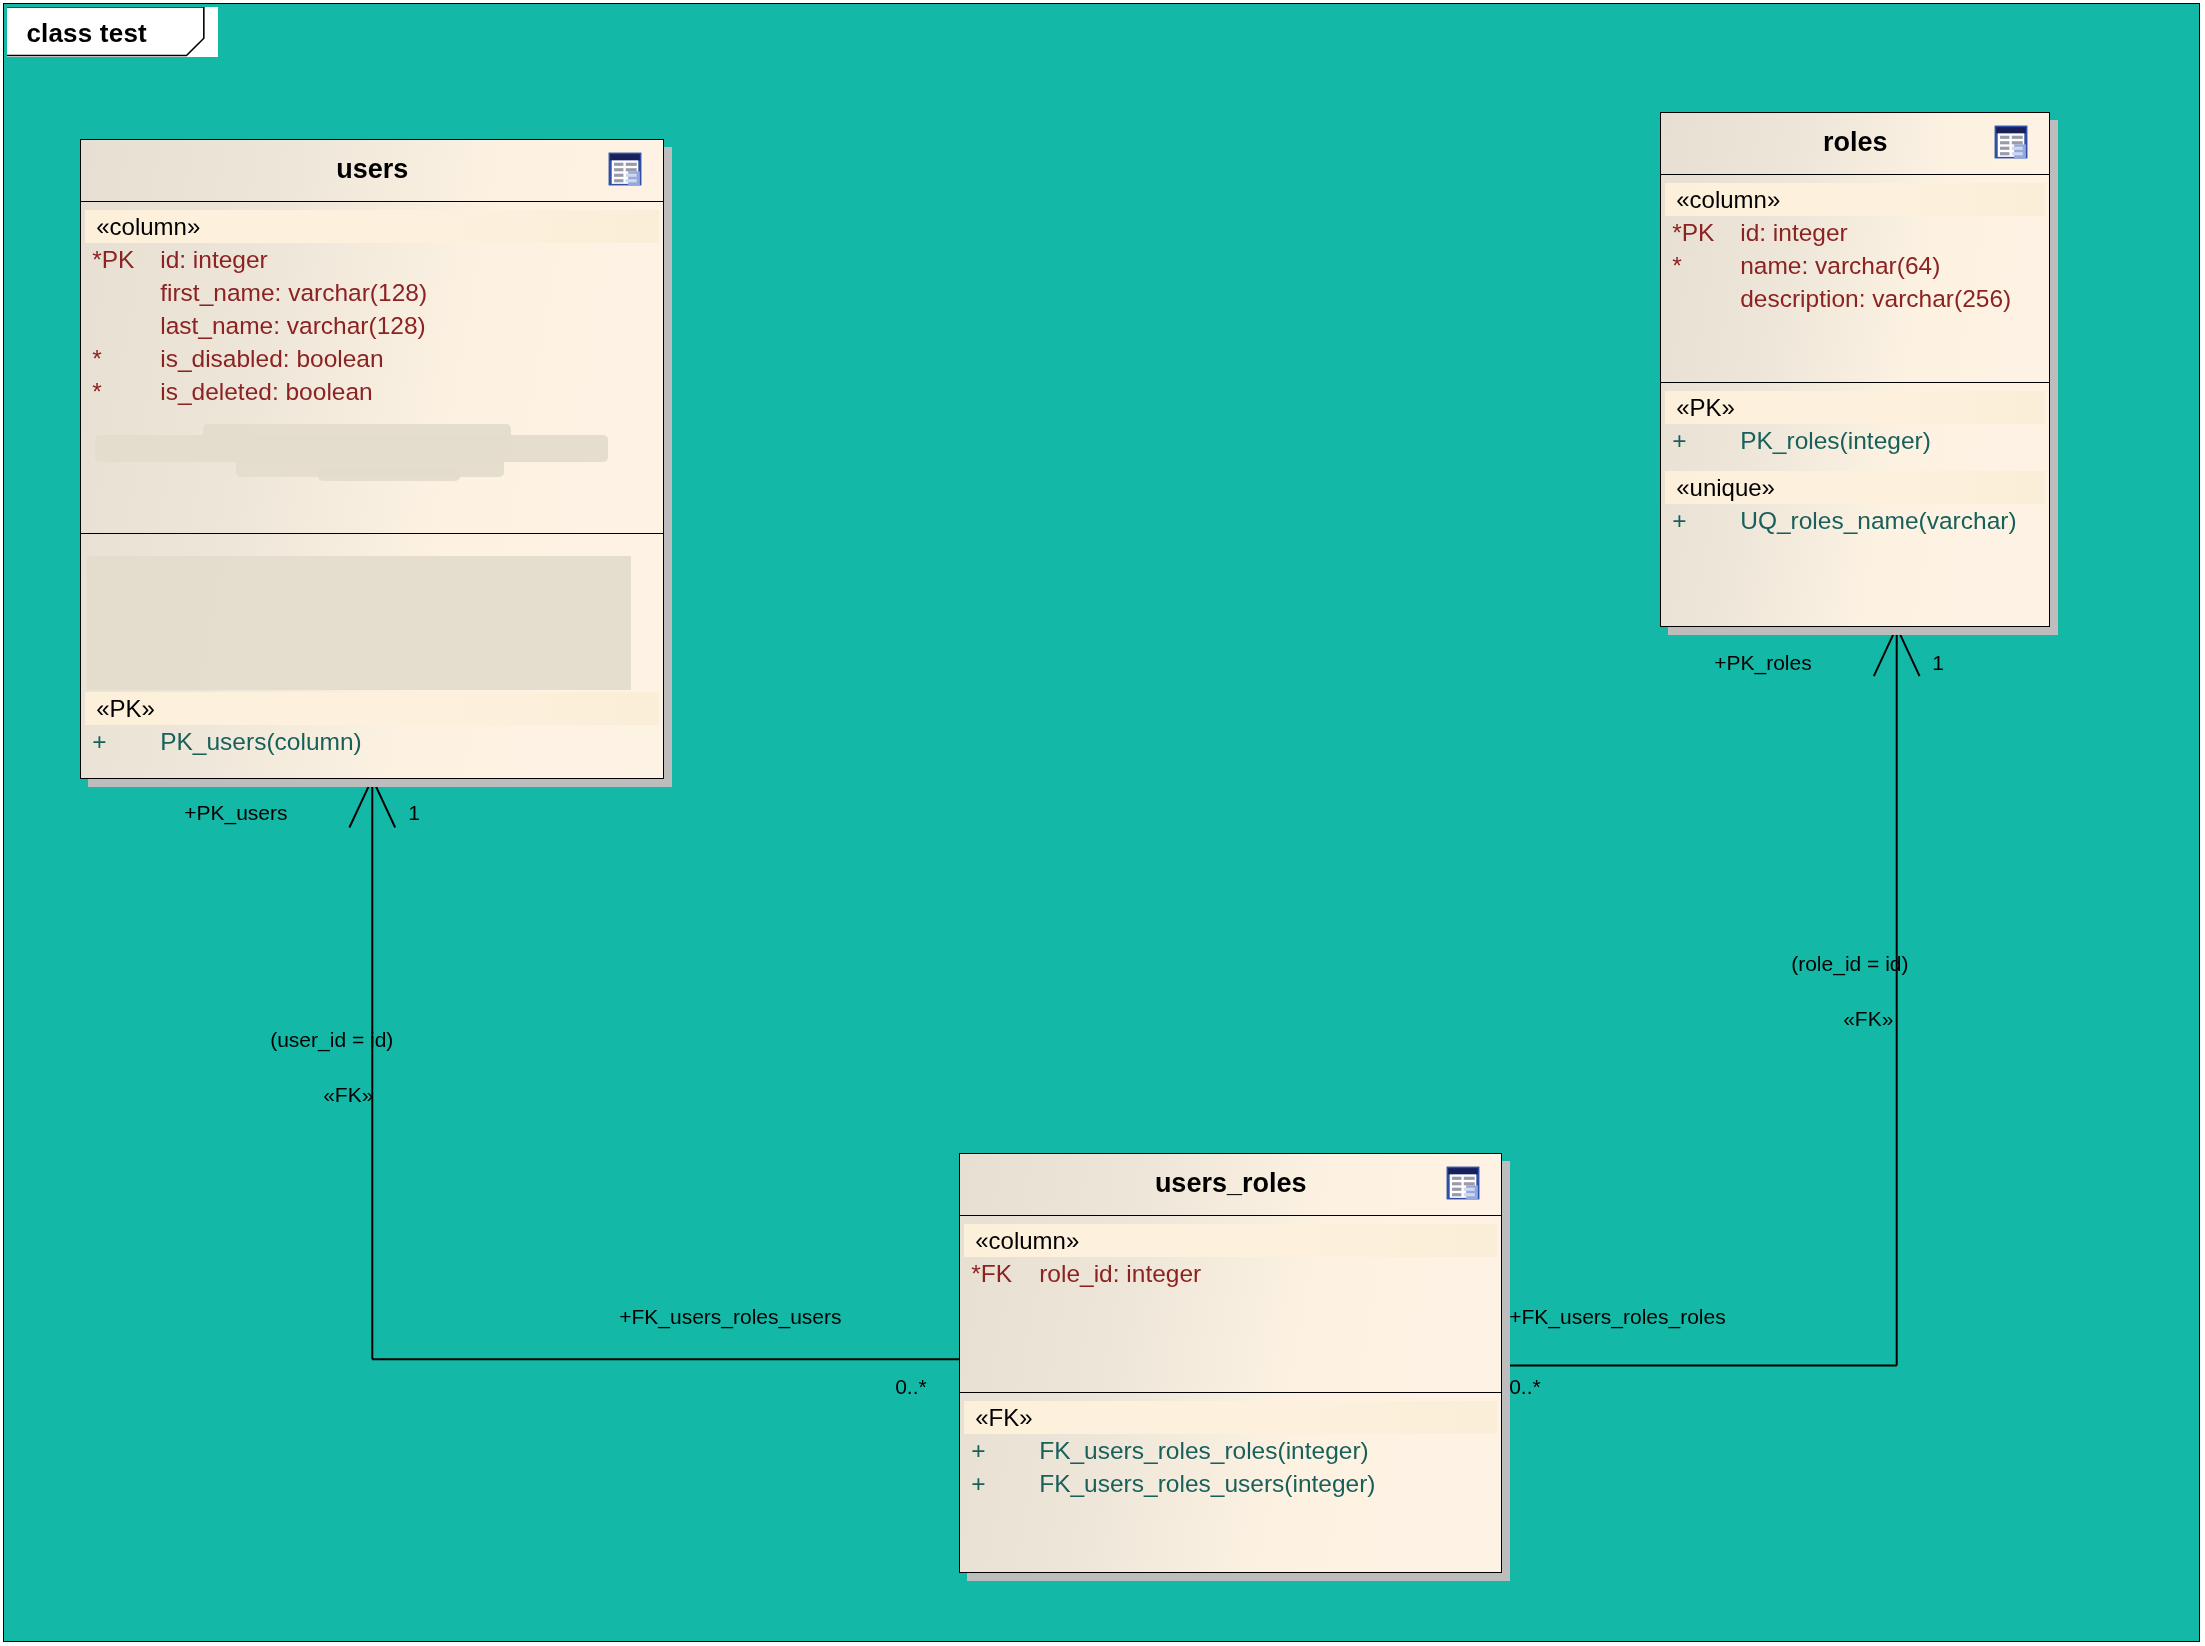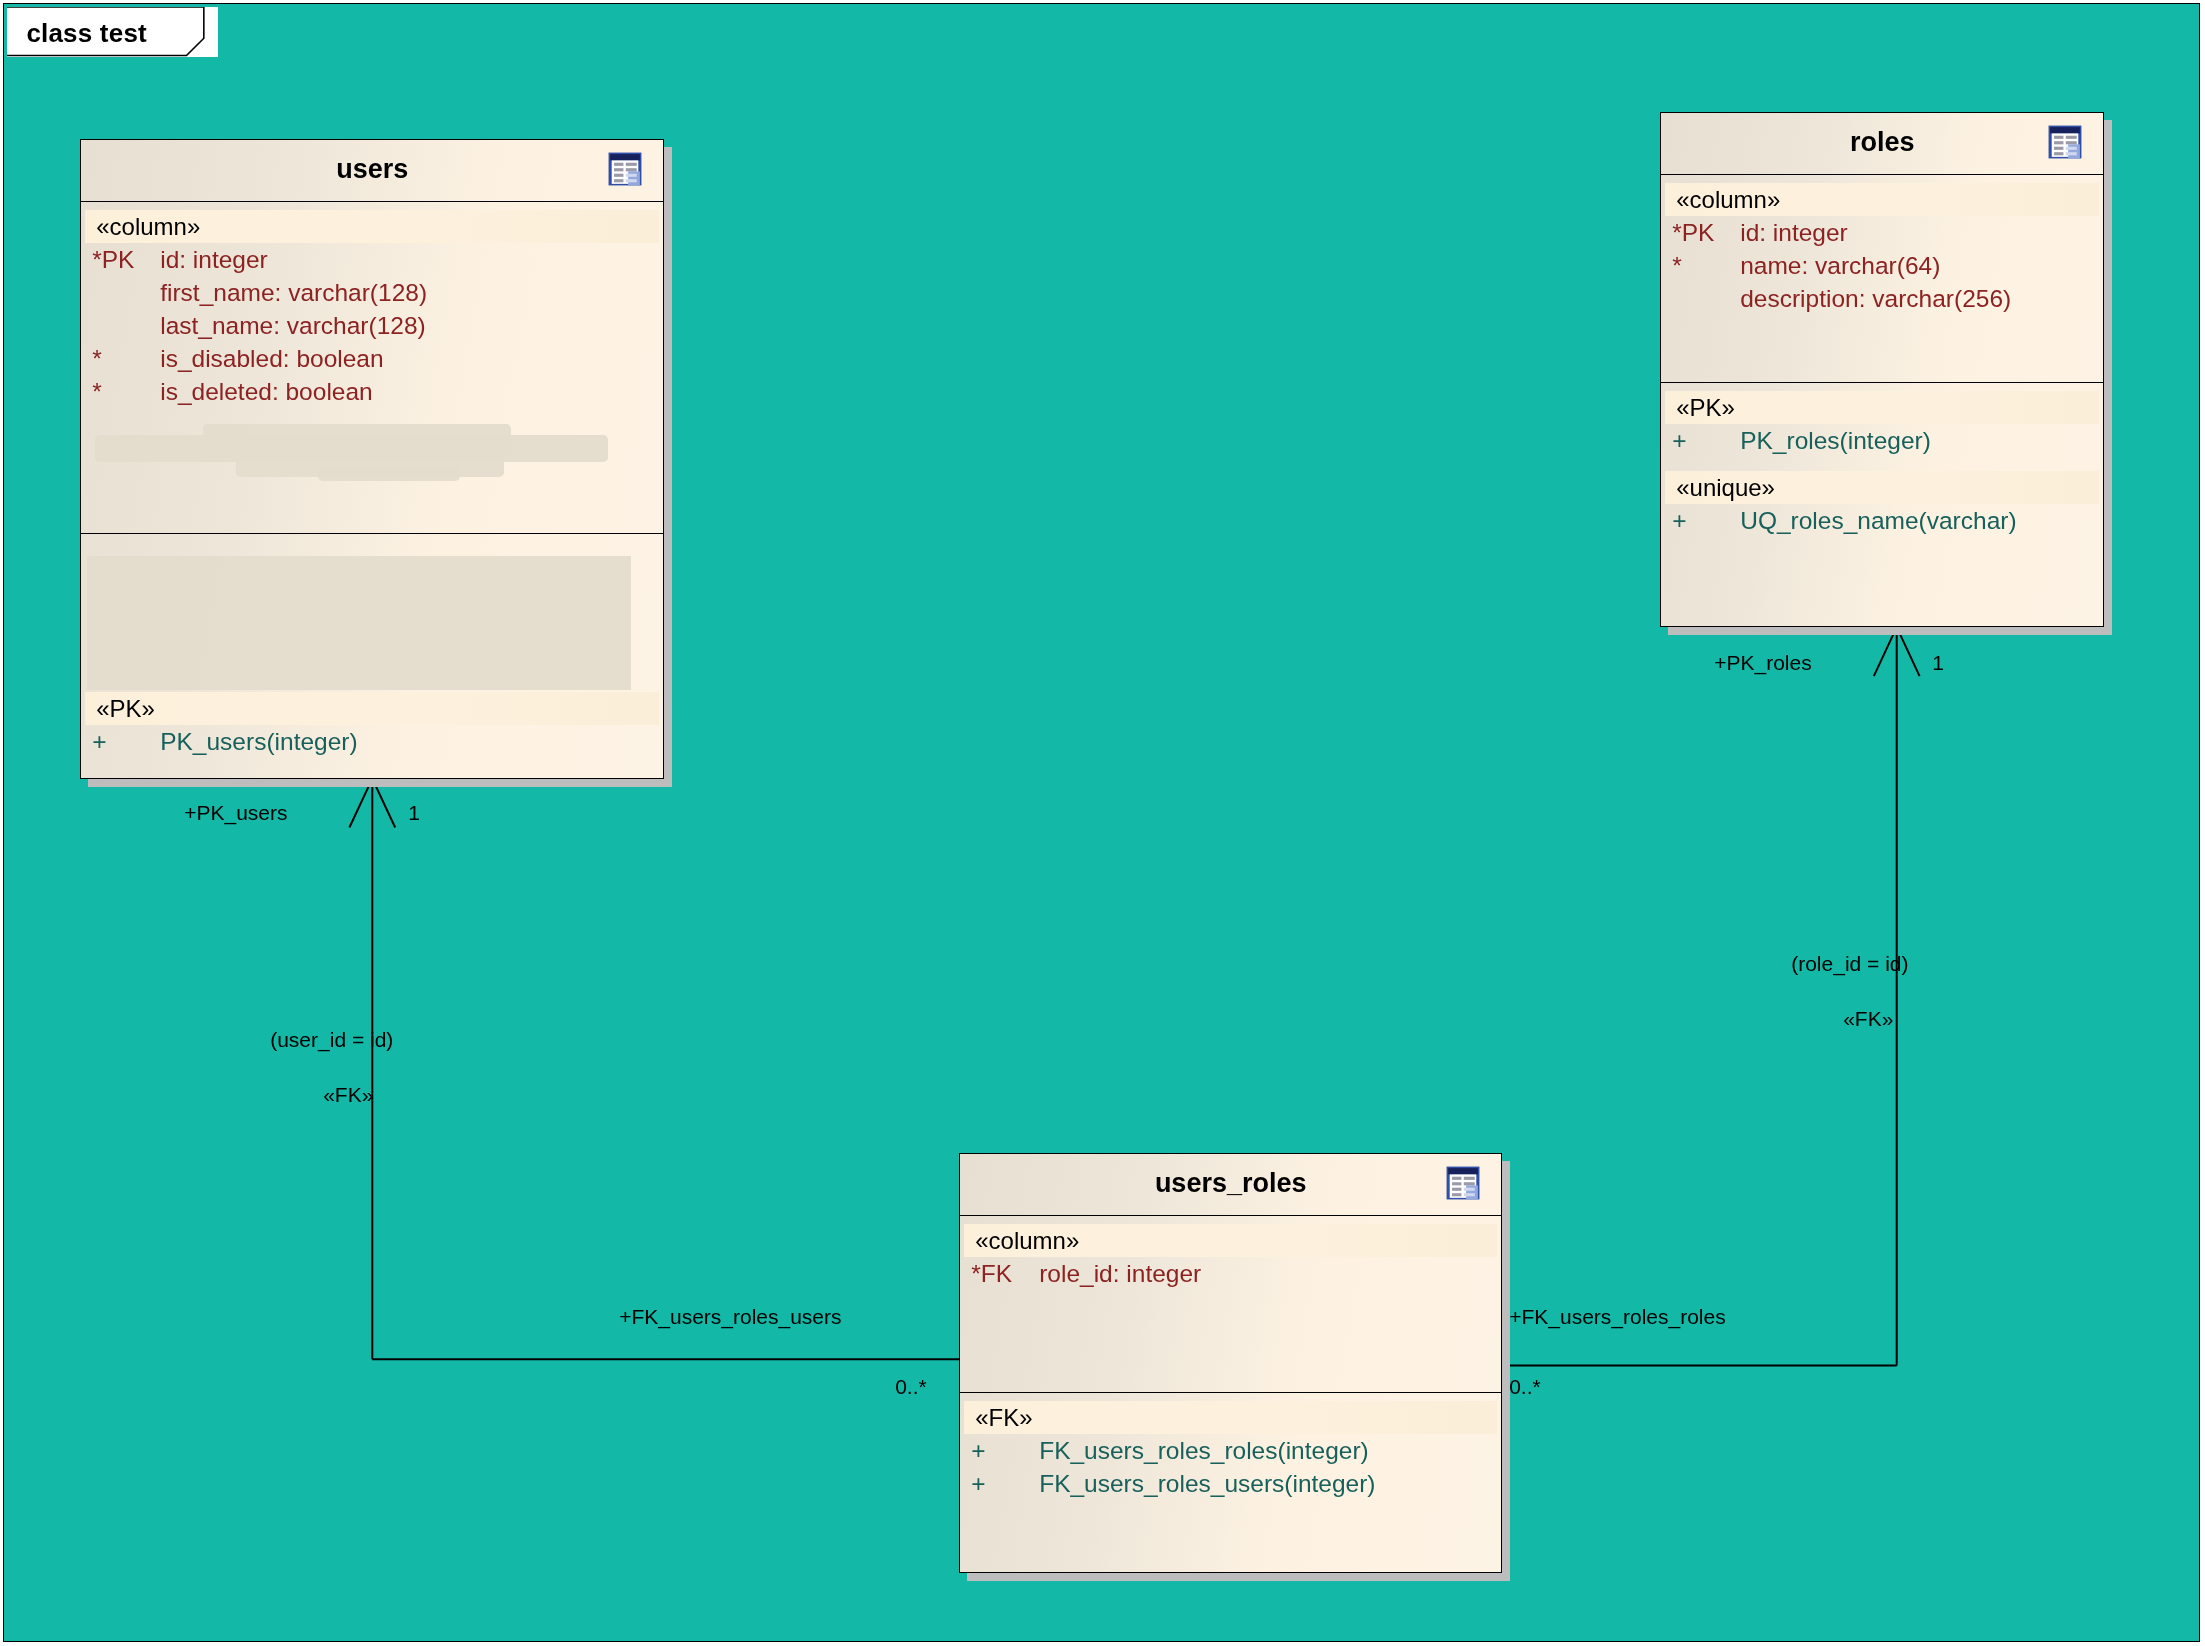--- a/index.html
+++ b/index.html
@@ -173,28 +173,28 @@
         <div class="smudge" style="left:122px;top:222px;width:308px;height:32px;"></div>
         <div class="smudge" style="left:155px;top:254px;width:268px;height:20.5px;"></div>
         <div class="smudge" style="left:237px;top:265px;width:142px;height:14px;"></div>
       </div>
 
       <div class="compartment" style="height:244px;">
         <div class="smudge" style="left:6.3px;top:22px;width:544px;height:134px;border-radius:0;"></div>
         <div style="height:158px;"></div>
         <div class="stereo">«PK»</div>
         <div class="attr-row op">
-          <span class="mark">+</span><span class="nm">PK_users(integer)</span>
+          <span class="mark">+</span><span class="nm">PK_users(column)</span>
         </div>
       </div>
 
     </div>
   </div>
 
-  <div class="clsbox" id="cls-roles" style="left:1656px;top:108px;width:444px;height:515px;">
+  <div class="clsbox" id="cls-roles" style="left:1656px;top:108px;width:390px;height:515px;">
     <div class="shadow"></div>
     <div class="body">
 
       <div class="cls-header">
         <div class="cls-title">roles</div>
         <svg class="tbl-icon" viewBox="0 0 46 46">
           <rect x="2" y="2" width="42" height="42" fill="#2f4fa8"></rect>
           <rect x="4" y="4" width="38" height="8" fill="#16205a"></rect>
           <rect x="6" y="12" width="34" height="30" fill="#ffffff"></rect>
           <rect x="27" y="26" width="15" height="18" fill="#93a8dd"></rect>

